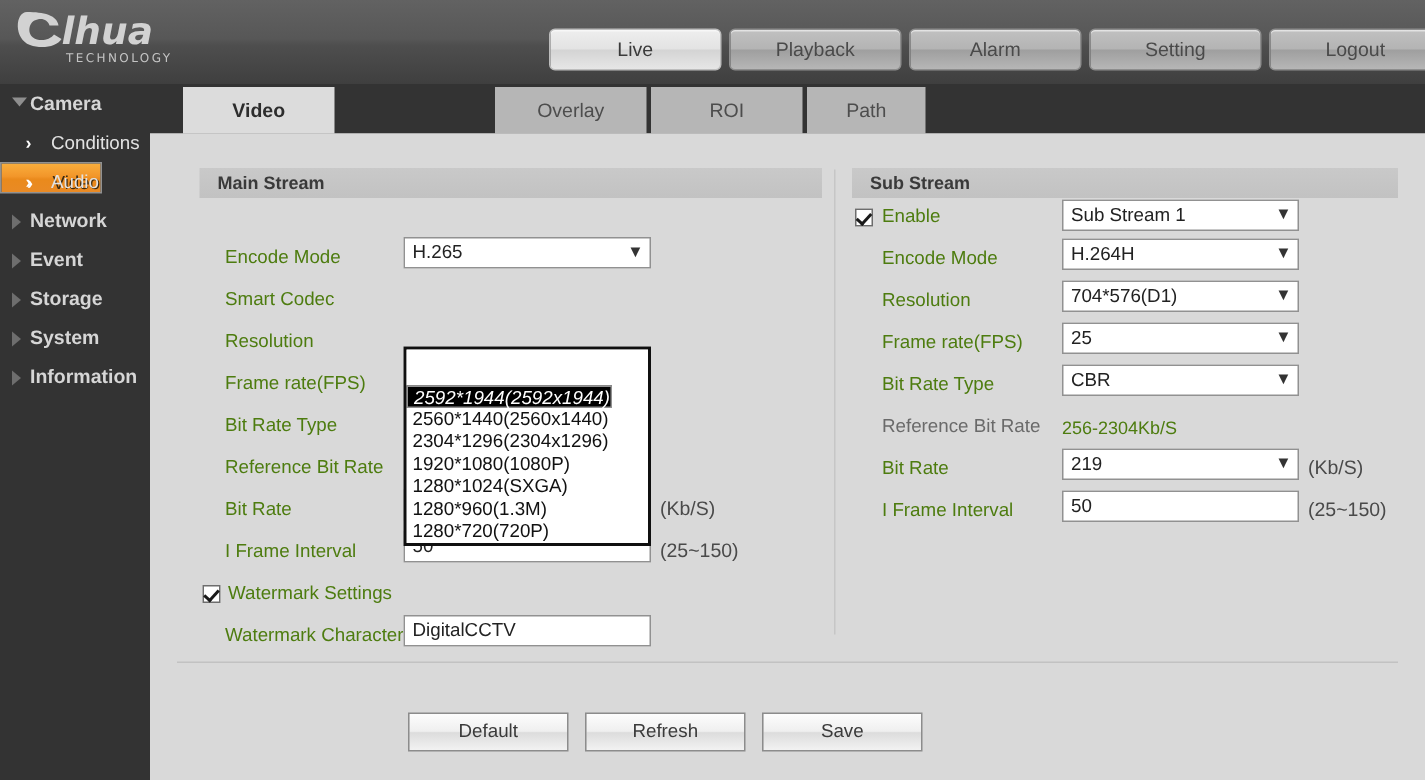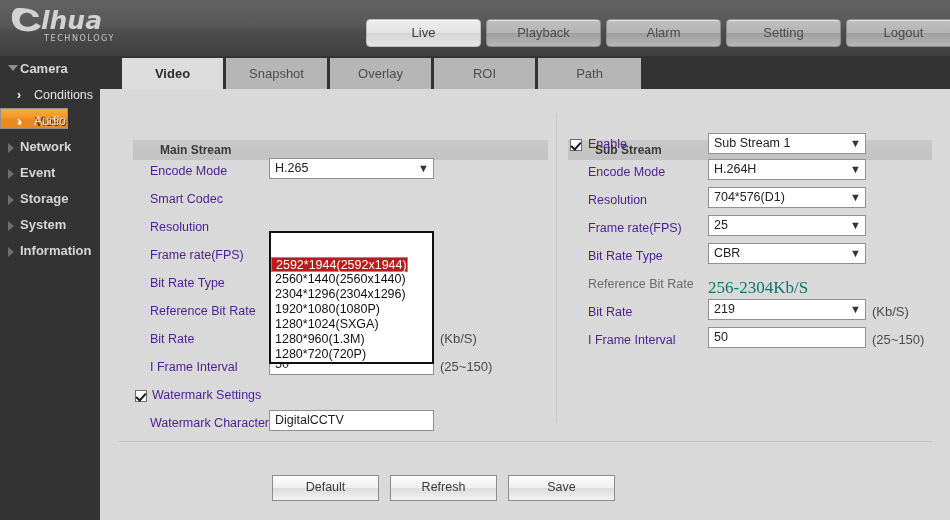--- a/index.html
+++ b/index.html
@@ -50,27 +50,27 @@
   
   .content{position:absolute;left:100px;top:56px;width:850px;height:464px;background:#d9d9d9;z-index:10;}
   .tabstrip{position:absolute;left:0;top:0;width:850px;height:33px;background:#333333;}
   .tab{position:absolute;top:2px;height:31px;line-height:31px;text-align:center;
     font-size:13px;color:#4d4d4d;background:#b6b6b6;cursor:pointer;}
   .tab.active{background:#dcdcdc;color:#2d2d2d;font-weight:bold;}
   .panel{position:absolute;left:0;top:33px;width:850px;height:431px;background:#d9d9d9;}
 
   .secthead{position:absolute;height:20px;line-height:20px;
     background:linear-gradient(180deg,#c9c9c9 0%,#c2c2c2 100%);
-    font-size:12px;font-weight:bold;color:#3a3a3a;padding-left:27px;box-sizing:border-box;margin-top:28px;}
+    font-size:12px;font-weight:bold;color:#3a3a3a;padding-left:12px;box-sizing:border-box;}
   .vdiv{position:absolute;left:456px;top:24px;width:1px;height:310px;background:#c6c6c6;}
 
-  .lbl{position:absolute;font-size:12.5px;color:#4c1d95;white-space:nowrap;}
+  .lbl{position:absolute;font-size:12.5px;color:#4d7c0f;white-space:nowrap;}
   .lbl.dim{color:#6a6a6a;}
   .unit{position:absolute;font-size:13px;color:#4a4a4a;white-space:nowrap;}
-  .roval{position:absolute;font-size:17px;color:#0f766e;white-space:nowrap;font-family:Liberation Serif, serif;}
+  .roval{position:absolute;font-size:12px;color:#4d7c0f;white-space:nowrap;}
 
   .sel{position:absolute;height:21px;box-sizing:border-box;background:#ffffff;
     border:1px solid #919191;font-size:12.5px;color:#222;cursor:pointer;}
   .sel .txt{position:absolute;left:5px;top:0;line-height:19px;}
   .sel .arw{position:absolute;right:4px;top:0;line-height:19px;font-size:11px;color:#333;font-weight:bold;}
   .txtbox{position:absolute;height:21px;box-sizing:border-box;background:#ffffff;
     border:1px solid #919191;font-size:12.5px;color:#222;cursor:text;}
   .txtbox .txt{position:absolute;left:5px;top:0;line-height:19px;}
 
   .cbx{position:absolute;width:12px;height:12px;box-sizing:border-box;
@@ -78,21 +78,21 @@
   .cbx.on::after{content:"";position:absolute;left:2px;top:0px;width:4px;height:8px;
     border:solid #1a1a1a;border-width:0 2px 2px 0;transform:rotate(42deg);}
 
   
   .ddwrap{position:absolute;left:169px;top:142px;width:165px;z-index:40;}
   .ddlist{border:2px solid #101010;background:#ffffff;box-sizing:border-box;
     padding:0;overflow:hidden;}
   .ddpad{height:24px;background:#fff;}
   .ddopt{height:15px;line-height:15px;font-size:12.5px;color:#111;padding-left:4px;
     white-space:nowrap;cursor:pointer;}
-  .ddopt.sel{background:#b91c1c;color:#ffffff;}
+  .ddopt.sel{background:#000000;color:#ffffff;font-style:italic;}
 
   .sep{position:absolute;left:18px;top:352px;width:814px;height:1px;background:#c2c2c2;}
   .btnrow{position:absolute;left:172px;top:386px;display:flex;gap:11px;}
   .btn{width:105px;height:24px;line-height:23px;text-align:center;font-size:12.5px;color:#3a3a3a;
     background:linear-gradient(180deg,#fdfdfd 0%,#efefef 48%,#dcdcdc 52%,#f2f2f2 100%);
     border:1px solid #8c8c8c;cursor:pointer;}
 </style>
 </head>
 <body>
 
@@ -157,24 +157,23 @@
   <div class="snode">
     <span class="tri tri-right"></span>
     <span>Information</span>
   </div>
 </div>
 
 <div class="content">
 
   <div class="tabstrip">
     <div class="tab active" style="left:22px;width:101px">Video</div>
-    <div class="tab" style="left:126px;width:101px">Snapshot</div>
     <div class="tab" style="left:230px;width:101px">Overlay</div>
     <div class="tab" style="left:334px;width:101px">ROI</div>
-    <div class="tab" style="left:438px;width:103px">Path</div>
+    <div class="tab" style="left:438px;width:79px">Path</div>
   </div>
 
   <div class="panel">
 
     <div class="vdiv"></div>
 
     <div class="secthead" style="left:33px;top:23px;width:415px">Main Stream</div>
 
     <div class="lbl" style="left:50px;top:75px">Encode Mode</div>
     <div class="sel" style="left:169px;top:69px;width:165px">

